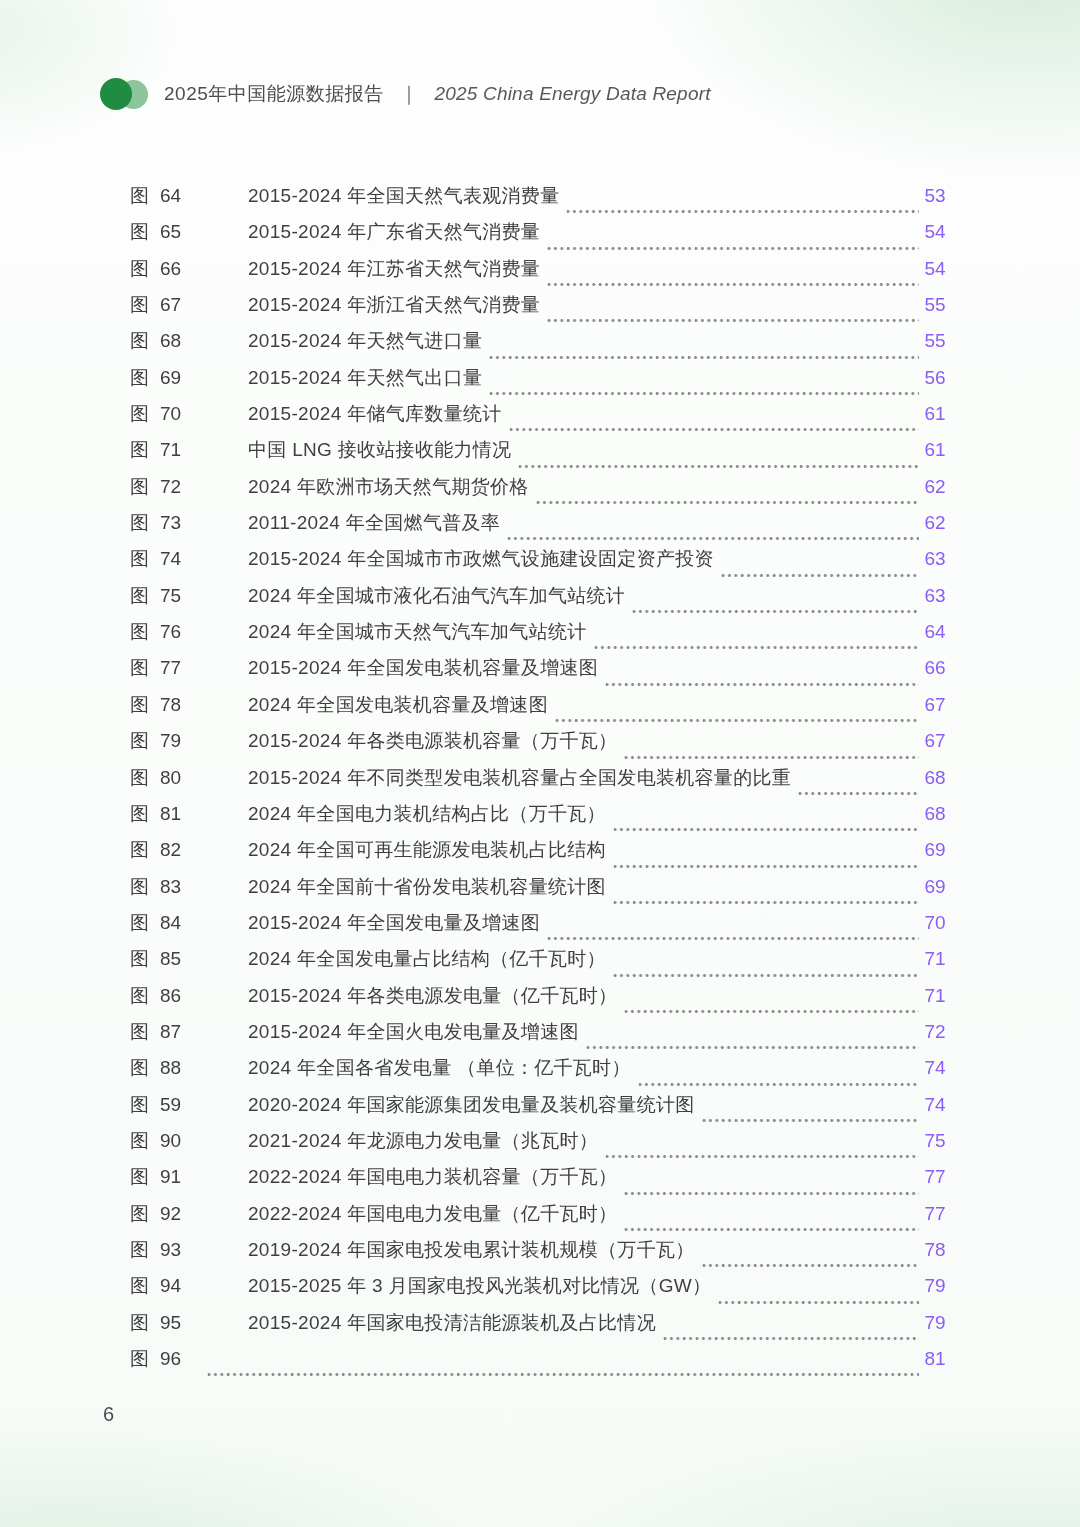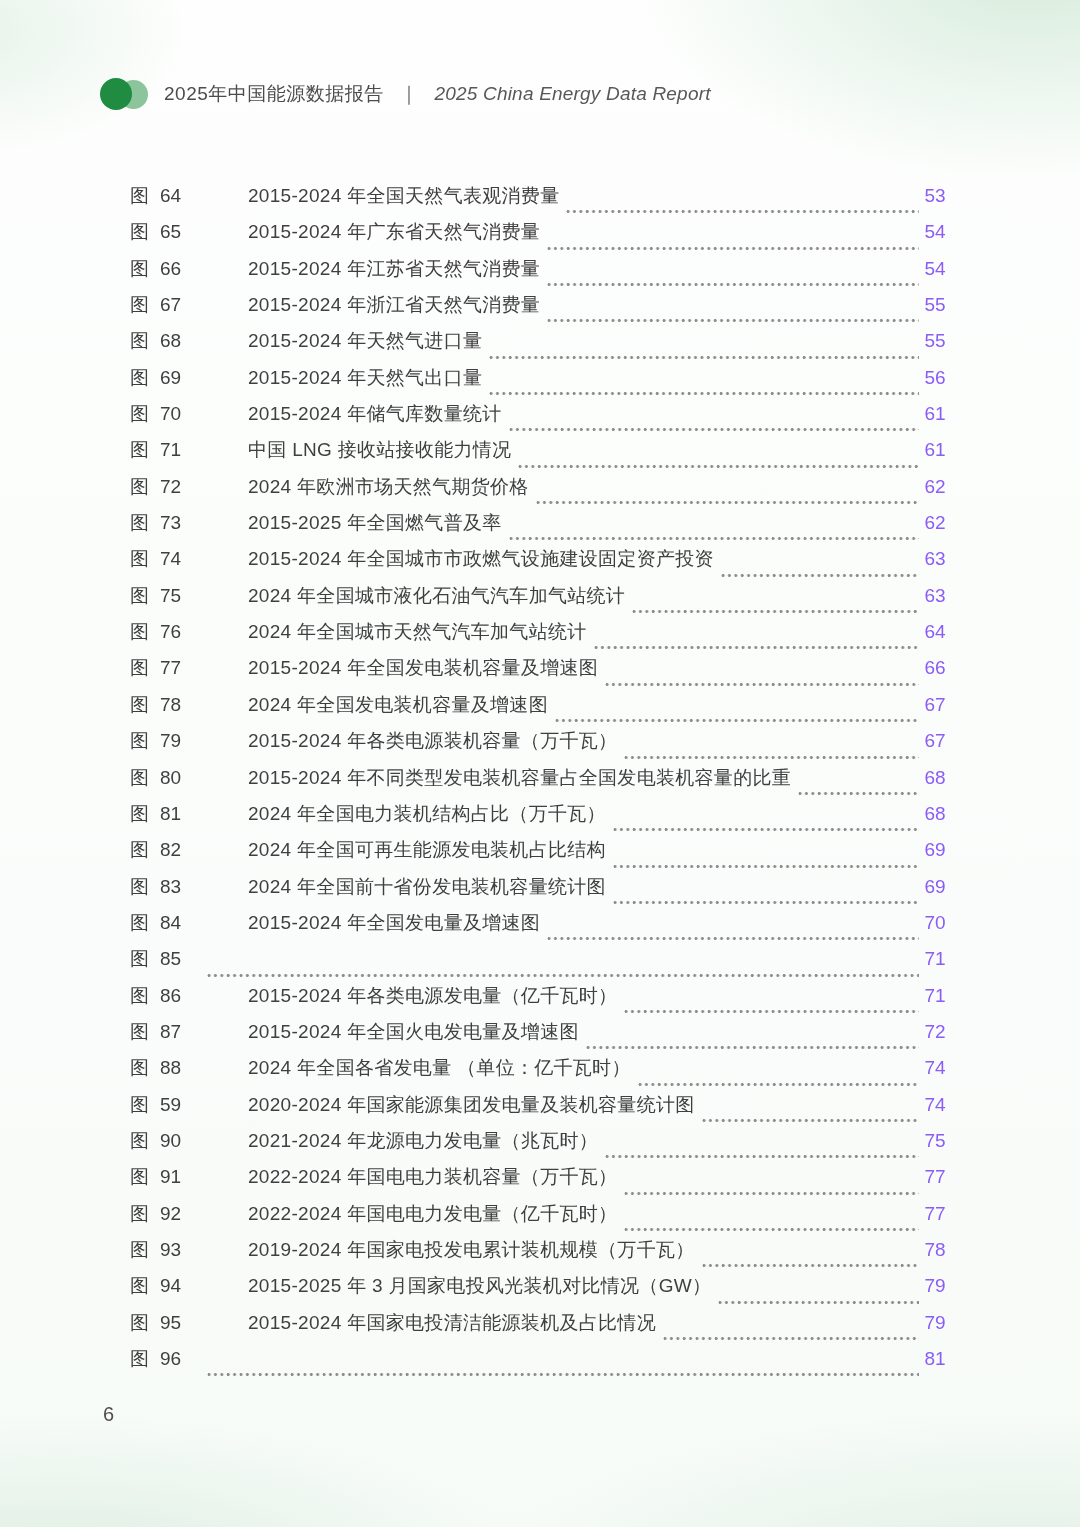--- a/index.html
+++ b/index.html
@@ -157,21 +157,21 @@
     <span class="fig-label">图</span>
     <span class="fig-num">72</span>
     <span class="fig-title">2024 年欧洲市场天然气期货价格</span>
     <span class="leader"></span>
     <span class="page-num">62</span>
   </div>
 
   <div class="toc-row">
     <span class="fig-label">图</span>
     <span class="fig-num">73</span>
-    <span class="fig-title">2015-2025 年全国燃气普及率</span>
+    <span class="fig-title">2011-2024 年全国燃气普及率</span>
     <span class="leader"></span>
     <span class="page-num">62</span>
   </div>
 
   <div class="toc-row">
     <span class="fig-label">图</span>
     <span class="fig-num">74</span>
     <span class="fig-title">2015-2024 年全国城市市政燃气设施建设固定资产投资</span>
     <span class="leader"></span>
     <span class="page-num">63</span>
@@ -253,20 +253,21 @@
     <span class="fig-label">图</span>
     <span class="fig-num">84</span>
     <span class="fig-title">2015-2024 年全国发电量及增速图</span>
     <span class="leader"></span>
     <span class="page-num">70</span>
   </div>
 
   <div class="toc-row">
     <span class="fig-label">图</span>
     <span class="fig-num">85</span>
+    <span class="fig-title">2024 年全国发电量占比结构（亿千瓦时）</span>
     <span class="leader"></span>
     <span class="page-num">71</span>
   </div>
 
   <div class="toc-row">
     <span class="fig-label">图</span>
     <span class="fig-num">86</span>
     <span class="fig-title">2015-2024 年各类电源发电量（亿千瓦时）</span>
     <span class="leader"></span>
     <span class="page-num">71</span>

